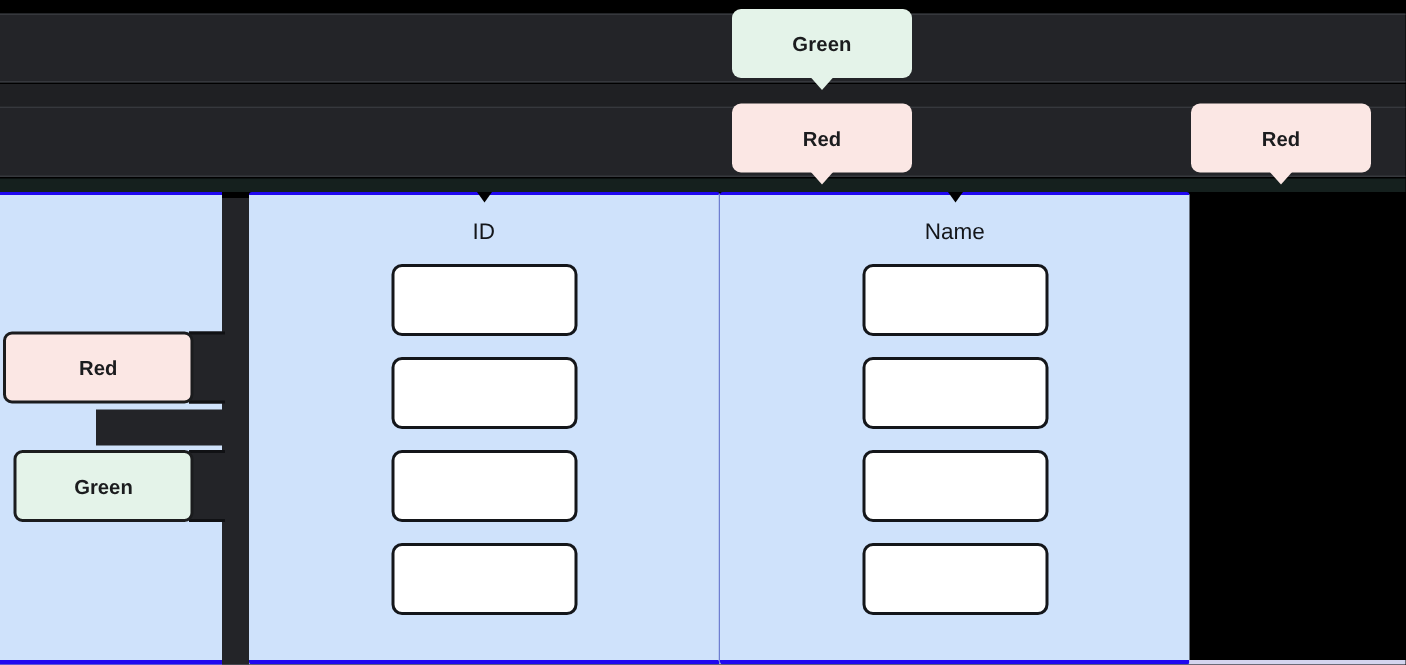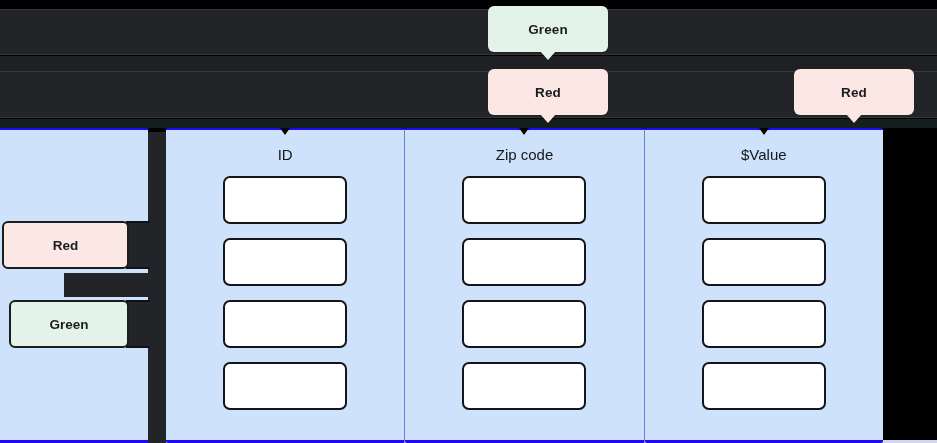--- a/index.html
+++ b/index.html
@@ -145,21 +145,21 @@
   }
   #nub-red   { left: 126px; top: 93px;  width: 24px; height: 48px; }
   #nub-green { left: 126px; top: 172px; width: 24px; height: 48px; }
   #nub-mid   { left: 64px;  top: 145px; width: 86px; height: 24px; border: none; }
 
   
   .table {
     position: absolute;
     left: 166px;
     top: 0;
-    width: 717px;
+    width: 627px;
     height: 315px;
     display: flex;
     z-index: 4;
   }
   .col {
     position: relative;
     flex: 1 1 0;
     background: #cfe2fb;
     border-top: 2px solid #2008f0;
     border-bottom: 3px solid #2008f0;
@@ -262,36 +262,28 @@
 
     <div class="col">
       <span class="col-caret"></span>
       <div class="col-header">ID</div>
       <div class="cell"></div>
       <div class="cell"></div>
       <div class="cell"></div>
       <div class="cell"></div>
     </div>
 
+
     <div class="col">
       <span class="col-caret"></span>
-      <div class="col-header">Zip code</div>
+      <div class="col-header">Name</div>
       <div class="cell"></div>
       <div class="cell"></div>
       <div class="cell"></div>
       <div class="cell"></div>
     </div>
 
 
 
-    <div class="col">
-      <span class="col-caret"></span>
-      <div class="col-header">$Value</div>
-      <div class="cell"></div>
-      <div class="cell"></div>
-      <div class="cell"></div>
-      <div class="cell"></div>
-    </div>
-
   </div>
 </div>
 
 <div class="bottom-strip"></div>
 
 </body></html>

